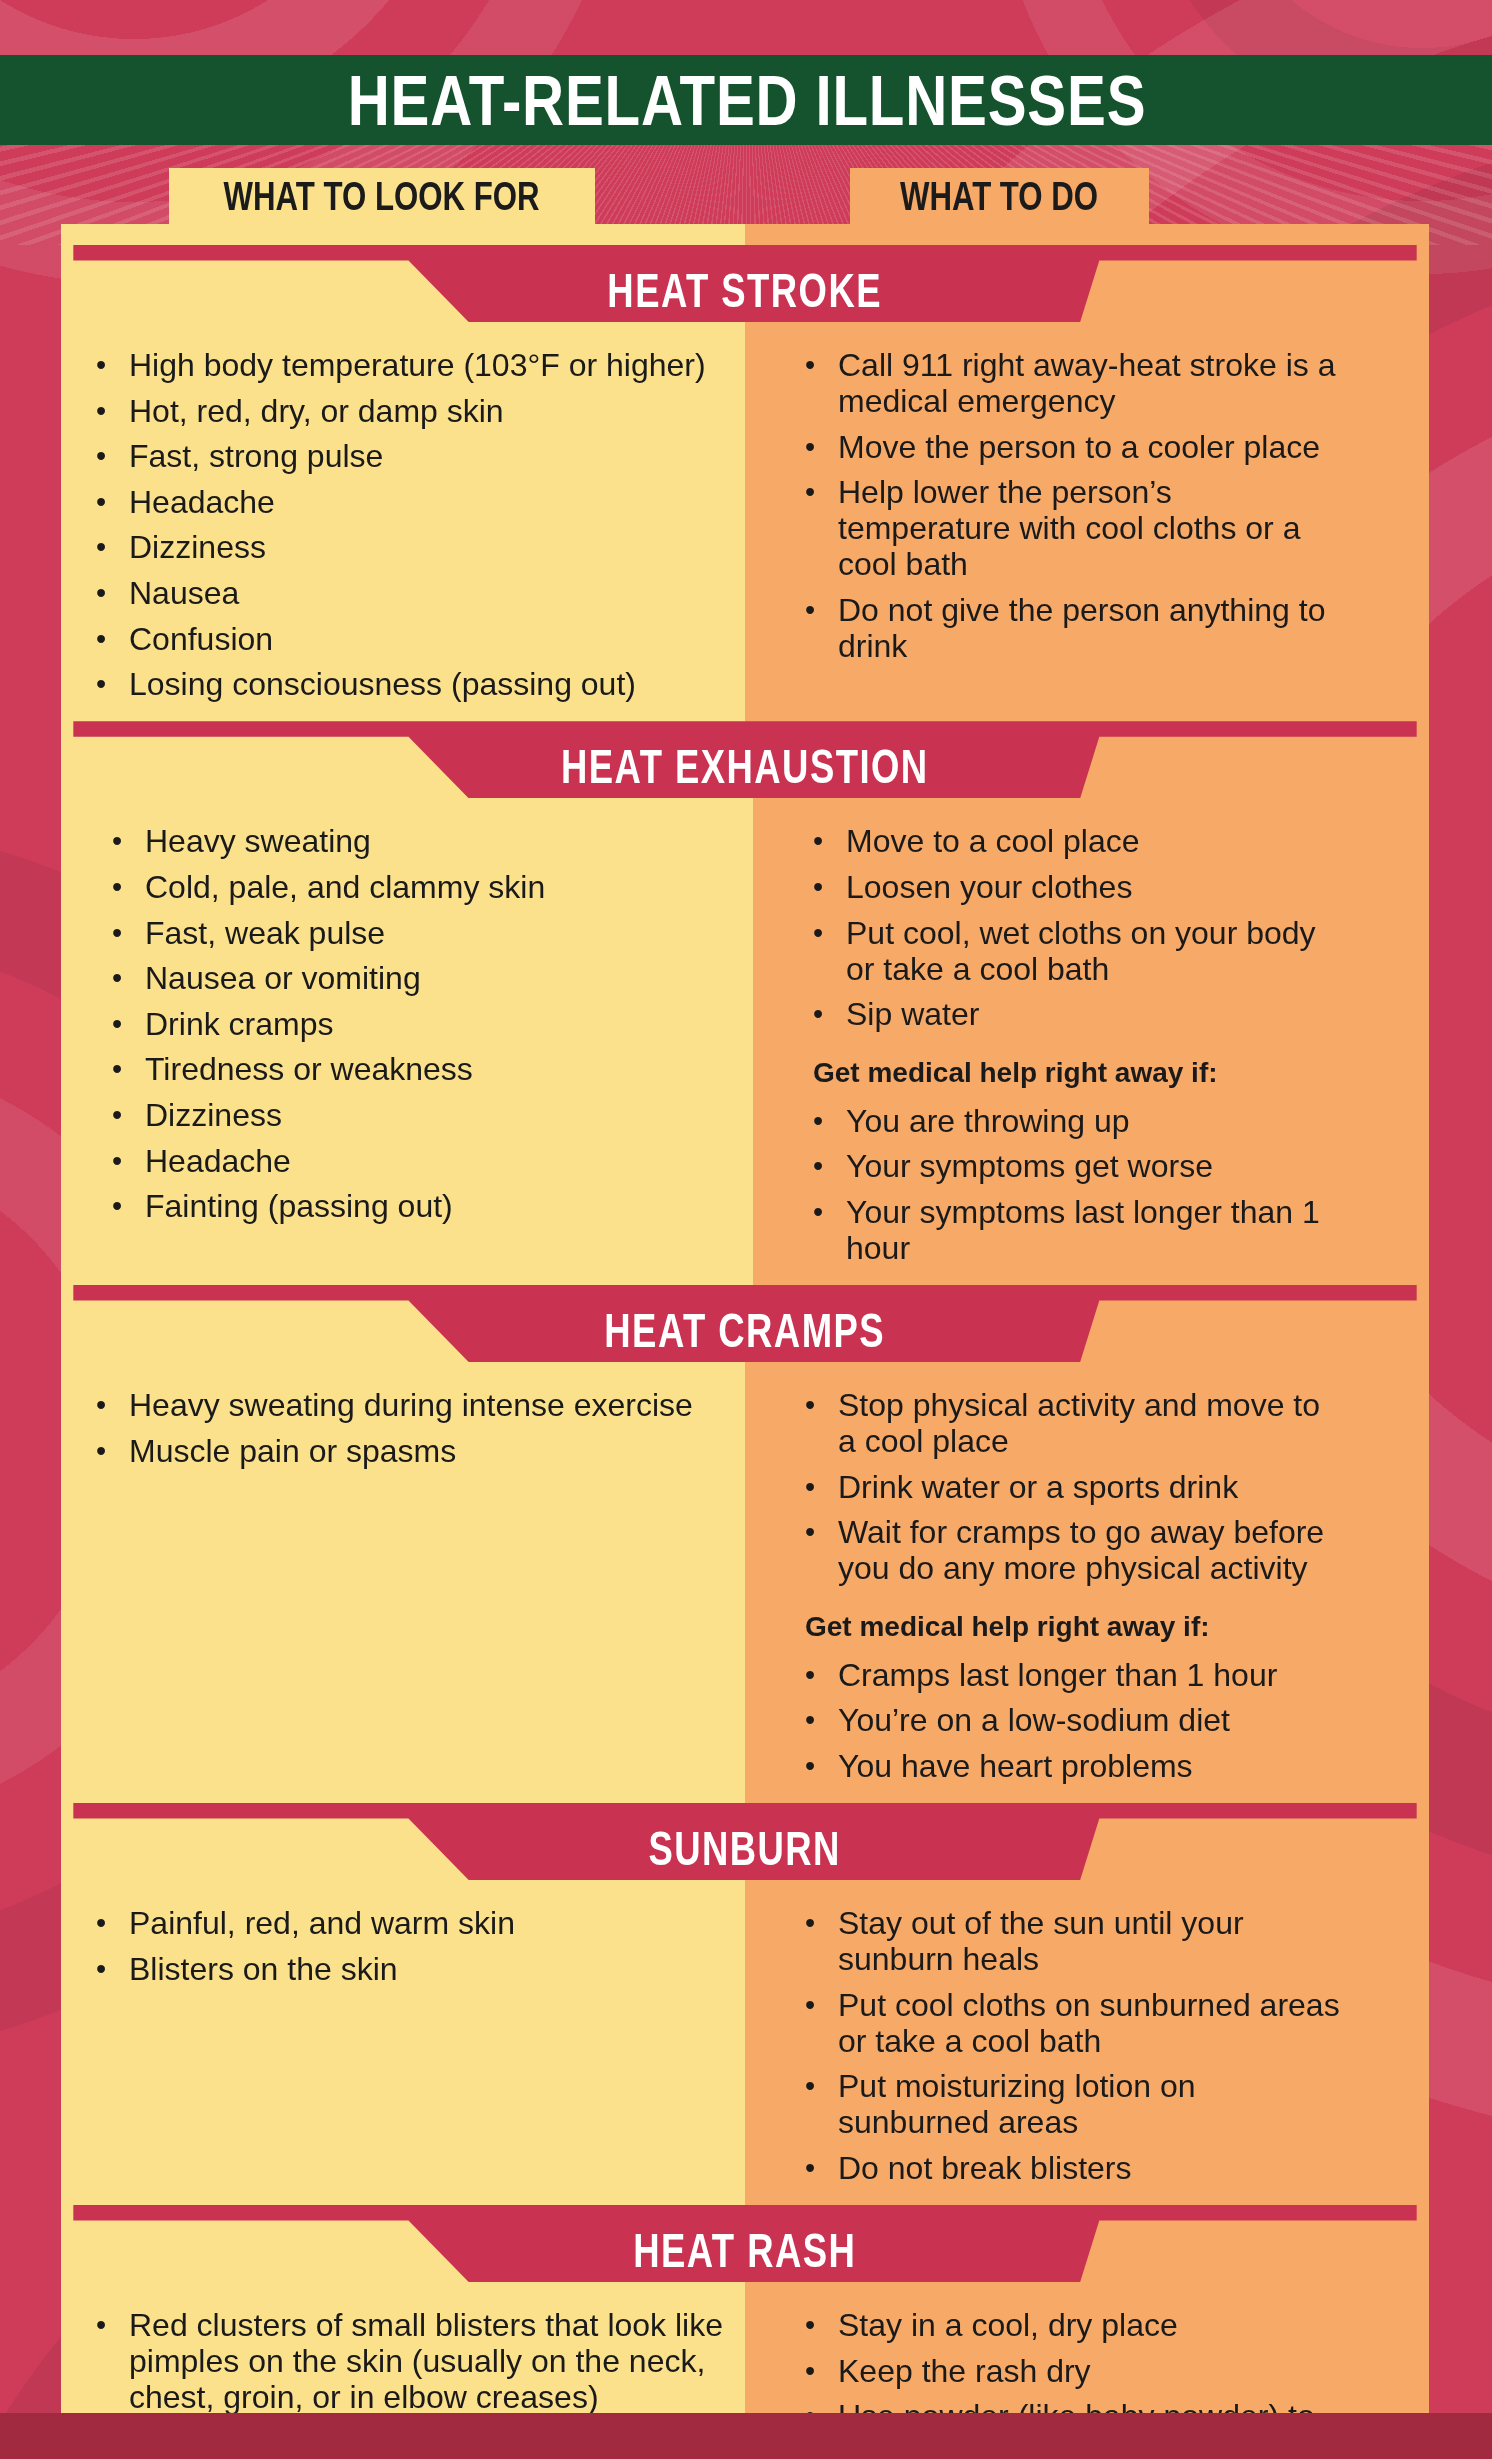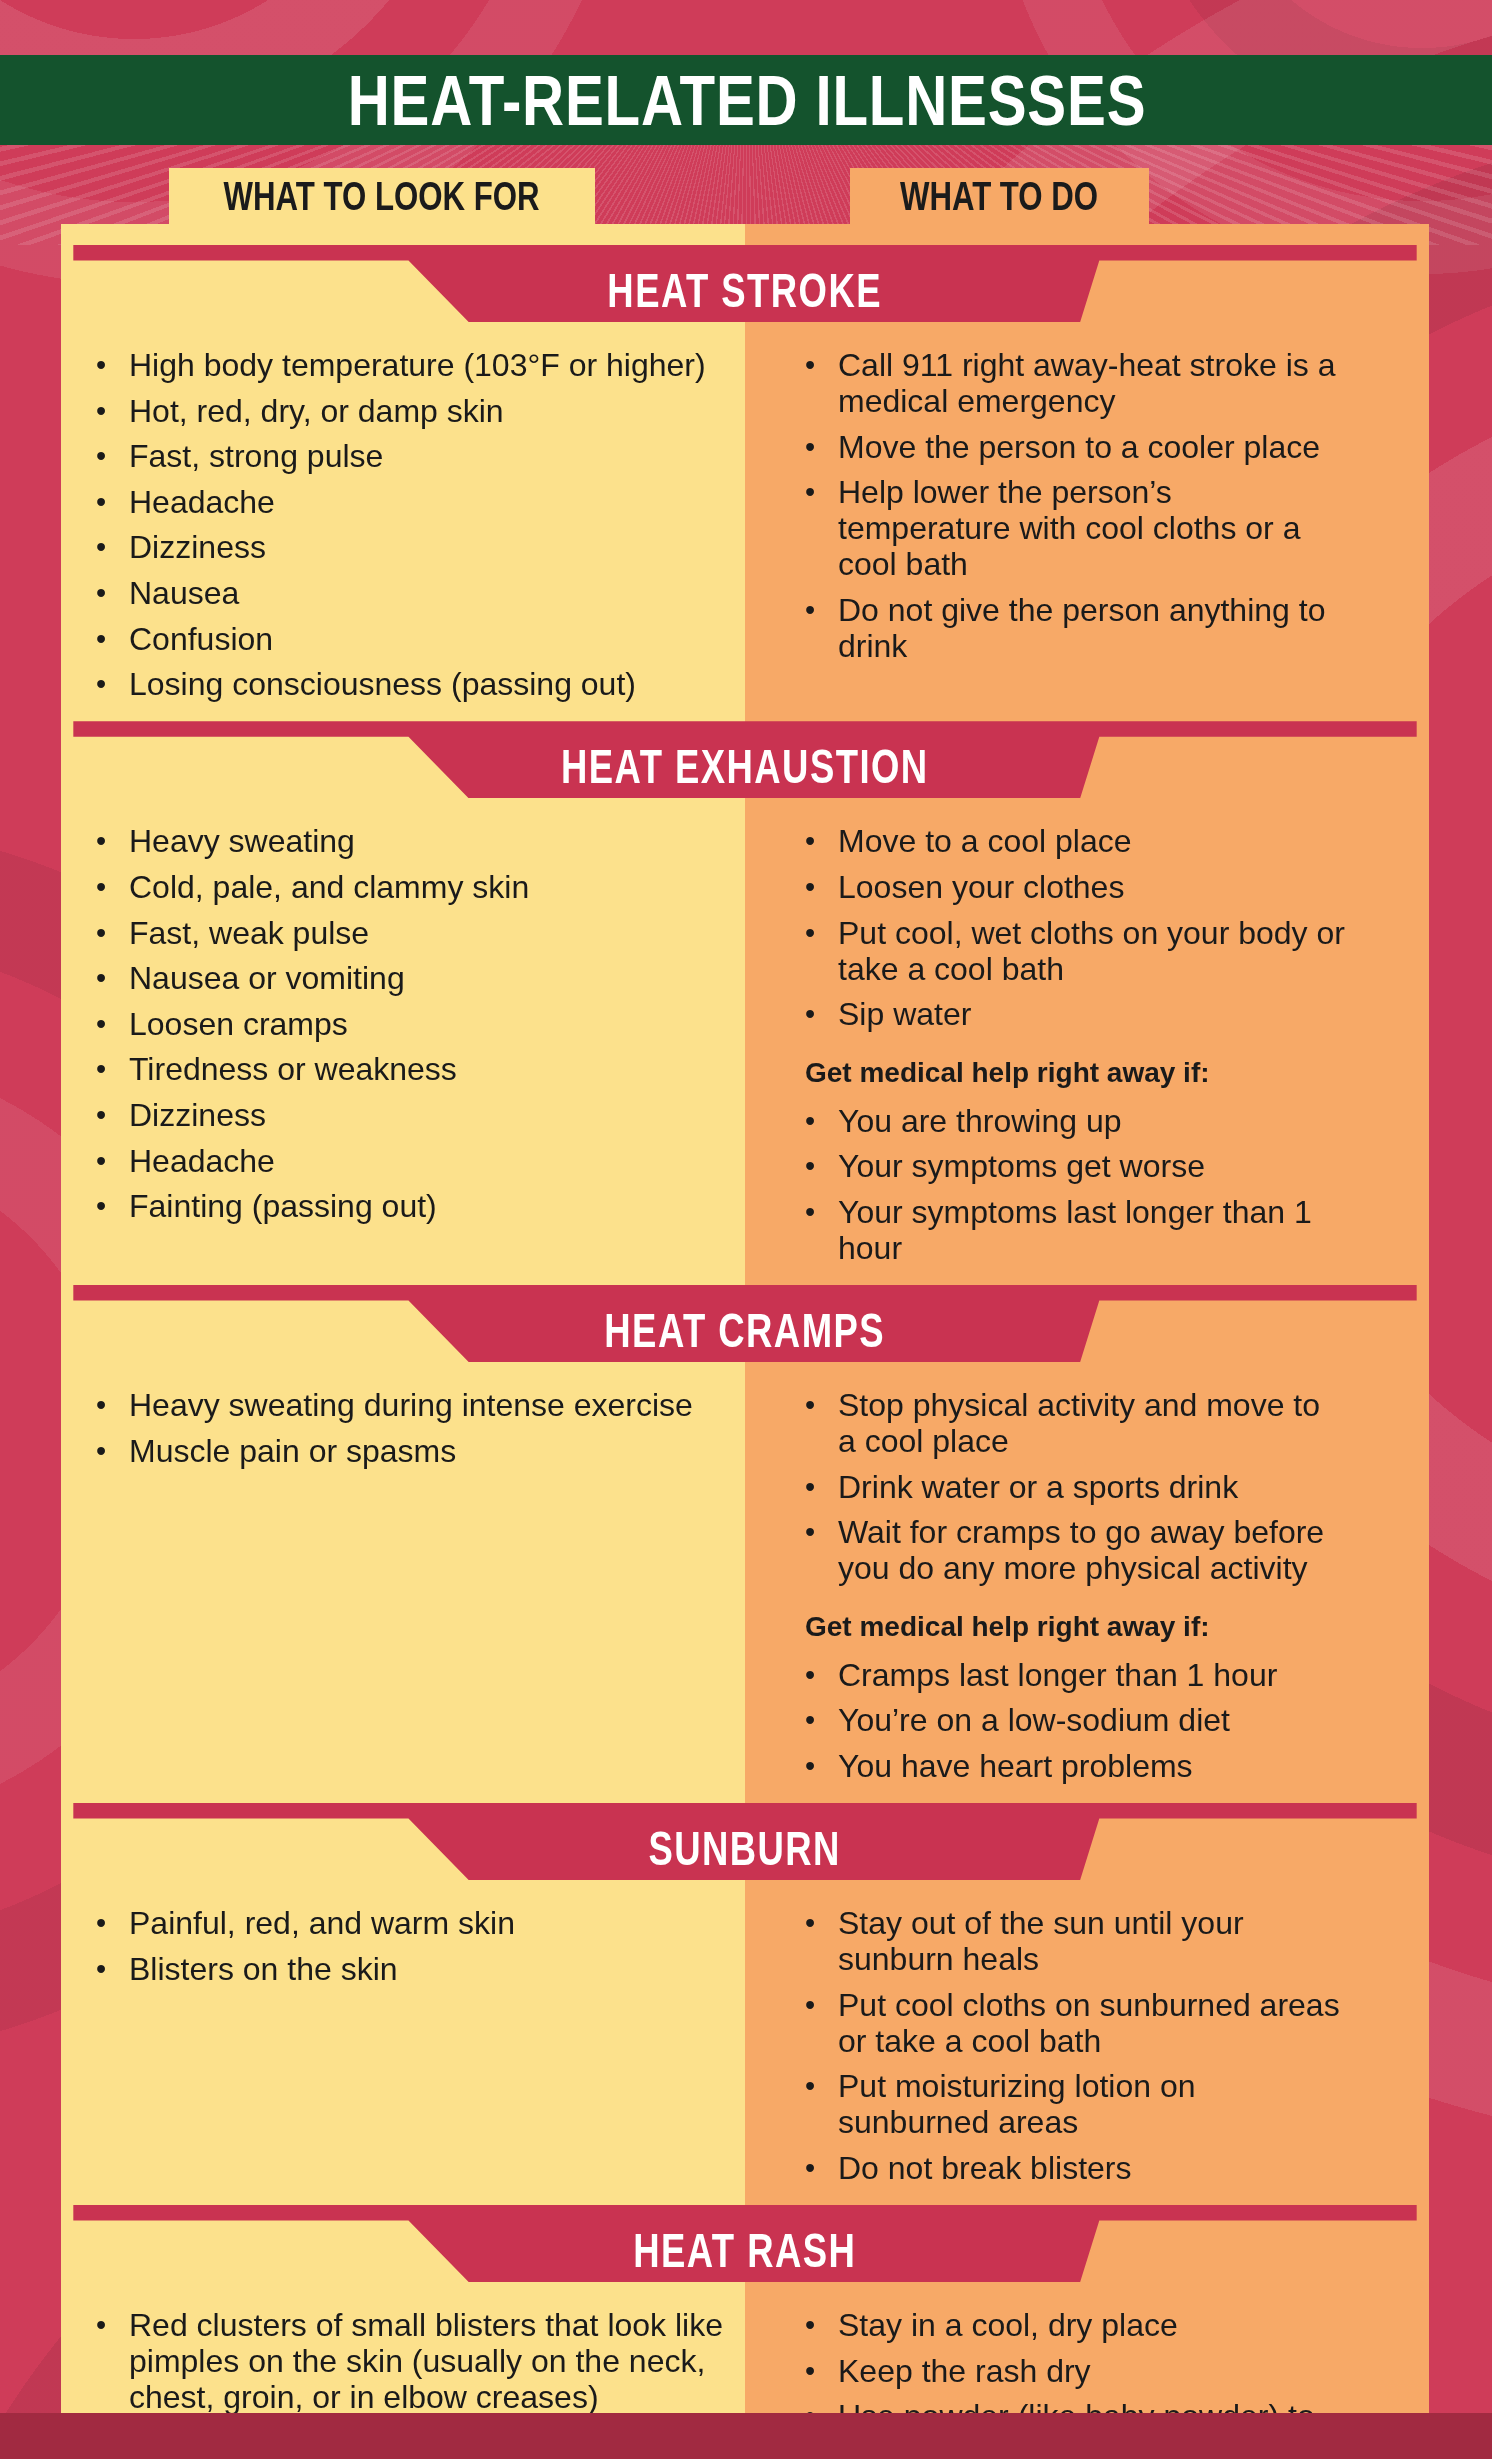--- a/index.html
+++ b/index.html
@@ -65,21 +65,21 @@
     position:absolute;left:0;right:0;top:13.4px;bottom:0;
     display:flex;align-items:center;justify-content:center;
     color:#ffffff;font-size:48px;font-weight:bold;letter-spacing:1.9px;white-space:nowrap;
   }
   .banner-text span{transform:scaleX(0.76);transform-origin:center;display:inline-block;}
   .row{display:flex;}
   .col{width:50%;padding-top:25px;padding-bottom:9.6px;}
   .col.left{background:#fce18c;}
   .col.right{background:#f7a967;}
   .section:nth-of-type(1) .row{min-height:362px;}
-  .section:nth-of-type(2) .row{min-height:434px;}
+  .section:nth-of-type(2) .row{min-height:434px;margin-left:16px;}
   .section:nth-of-type(3) .row{min-height:403px;}
   .section:nth-of-type(4) .row{min-height:291px;border-radius:12px;}
   .section:nth-of-type(5) .row{min-height:166px;}
   ul.bullets{
     list-style:none;margin:0;padding:0;
     color:#1a1a1a;font-size:32px;line-height:36px;
   }
   .col.left ul.bullets{margin-left:35px;margin-right:17.3px;}
   .col.right ul.bullets{margin-left:60px;margin-right:83px;}
   ul.bullets li{position:relative;padding-left:33px;margin-bottom:9.6px;}
@@ -163,21 +163,21 @@
               <span>HEAT EXHAUSTION</span>
             </div>
     </div>
     <div class="row">
       <div class="col left">
         <ul class="bullets">
                 <li>Heavy sweating</li>
                 <li>Cold, pale, and clammy skin</li>
                 <li>Fast, weak pulse</li>
                 <li>Nausea or vomiting</li>
-                <li>Loosen cramps</li>
+                <li>Drink cramps</li>
                 <li>Tiredness or weakness</li>
                 <li>Dizziness</li>
                 <li>Headache</li>
                 <li>Fainting (passing out)</li>
               </ul>
       </div>
       <div class="col right">
         <ul class="bullets">
                 <li>Move to a cool place</li>
                 <li>Loosen your clothes</li>

